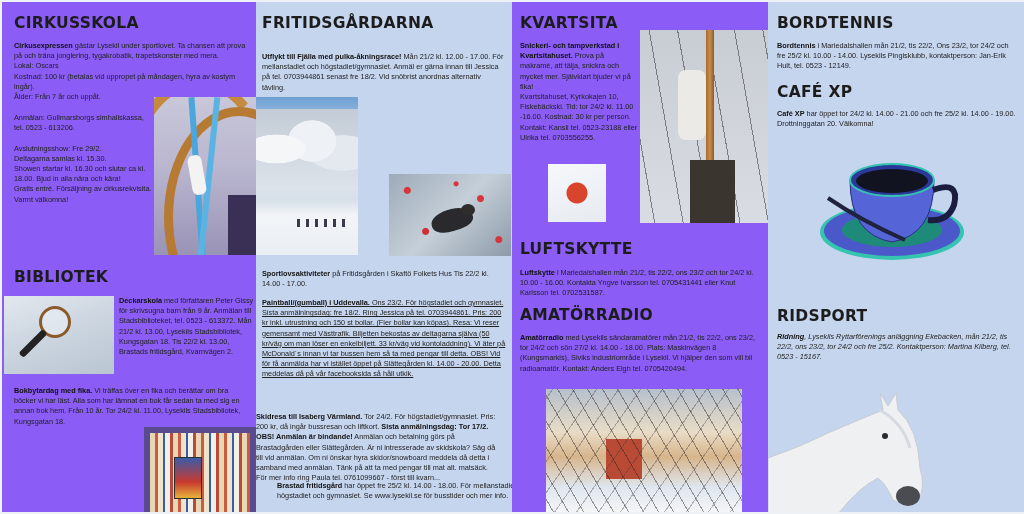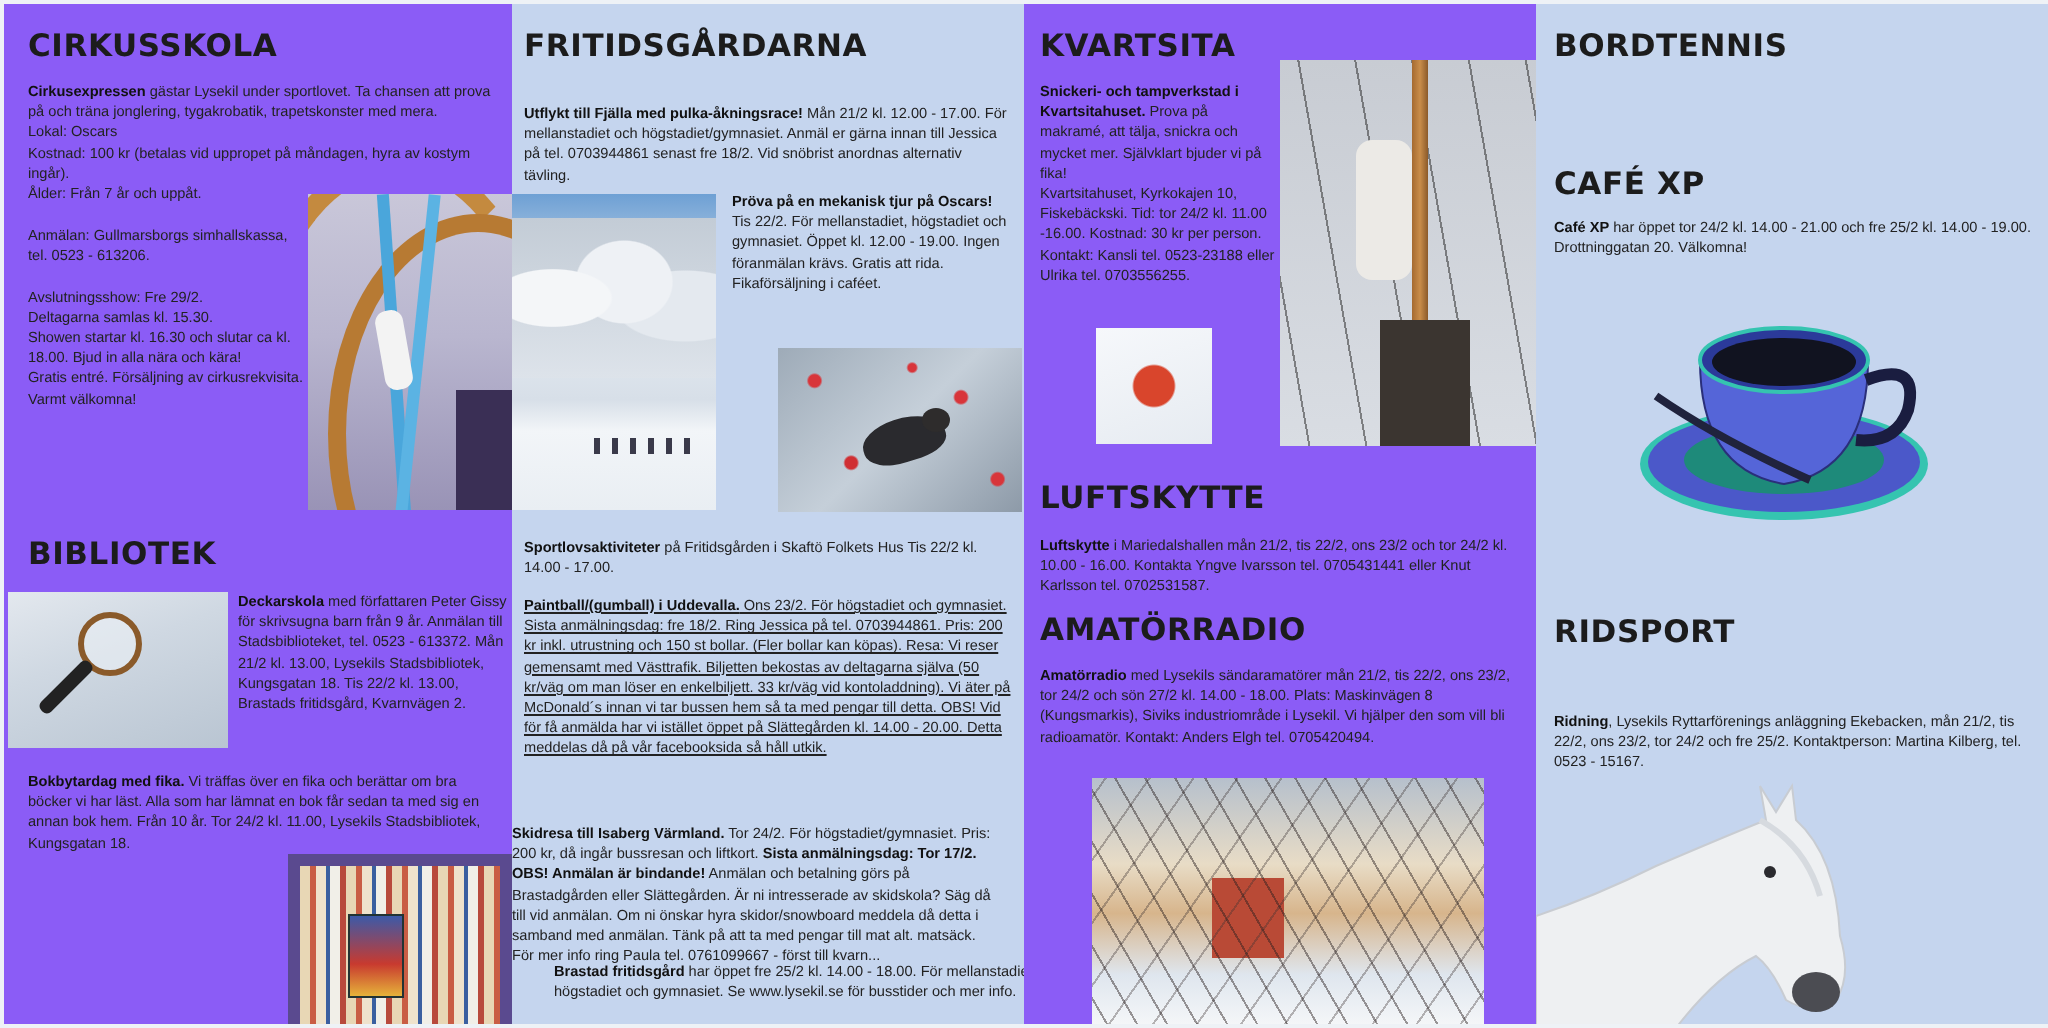--- a/index.html
+++ b/index.html
@@ -120,23 +120,20 @@
 
   <div class="col blue">
     <h2 style="left:6px; top:14px;">FRITIDSGÅRDARNA</h2>
     <div class="txt" style="left:6px; top:41px; width:244px;margin-top:11px;">
       <b>Utflykt till Fjälla med pulka-åkningsrace!</b><span> Mån 21/2 kl. 12.00 - 17.00. För mellanstadiet och högstadiet/gymnasiet. Anmäl er gärna innan till Jessica på tel. 0703944861 senast fre 18/2. Vid snöbrist anordnas alternativ tävling.</span>
     </div>
     <div class="img img-snow" style="left:0; top:97px; width:102px; height:158px;">
       <div class="trees"></div>
         <div class="people"></div>
     </div>
-    <div class="txt" style="left:110px; top:96px; width:140px;">
-      <b>Pröva på en mekanisk tjur på Oscars!</b><span> Tis 22/2. För mellanstadiet, högstadiet och gymnasiet. Öppet kl. 12.00 - 19.00. Ingen föranmälan krävs. Gratis att rida. Fikaförsäljning i caféet.</span>
-    </div>
     <div class="img img-bird" style="left:133px; top:174px; width:122px; height:82px;">
       <div class="bird"></div>
         <div class="head"></div>
     </div>
     <div class="txt" style="left:6px; top:269px; width:244px;">
       <b>Sportlovsaktiviteter</b><span> på Fritidsgården i Skaftö Folkets Hus Tis 22/2 kl. 14.00 - 17.00.</span>
     </div>
     <div class="txt" style="left:6px; top:298px; width:244px;text-decoration:underline;">
       <b>Paintball/(gumball) i Uddevalla.</b><span> Ons 23/2. För högstadiet och gymnasiet. Sista anmälningsdag: fre 18/2. Ring Jessica på tel. 0703944861. Pris: 200 kr inkl. utrustning och 150 st bollar. (Fler bollar kan köpas). Resa: Vi reser gemensamt med Västtrafik. Biljetten bekostas av deltagarna själva (50 kr/väg om man löser en enkelbiljett. 33 kr/väg vid kontoladdning). Vi äter på McDonald´s innan vi tar bussen hem så ta med pengar till detta. OBS! Vid för få anmälda har vi istället öppet på Slättegården kl. 14.00 - 20.00. Detta meddelas då på vår facebooksida så håll utkik.</span>
     </div>
@@ -173,27 +170,30 @@
       <b>Amatörradio</b><span> med Lysekils sändaramatörer mån 21/2, tis 22/2, ons 23/2, tor 24/2 och sön 27/2 kl. 14.00 - 18.00. Plats: Maskinvägen 8 (Kungsmarkis), Siviks industriområde i Lysekil. Vi hjälper den som vill bli radioamatör. Kontakt: Anders Elgh tel. 0705420494.</span>
     </div>
     <div class="img img-wtrees" style="left:34px; top:389px; width:196px; height:123px;">
       <div class="house"></div>
         <div class="branches"></div>
     </div>
   </div>
 
   <div class="col blue">
     <h2 style="left:9px; top:14px;">BORDTENNIS</h2>
+    <div class="txt" style="left:9px; top:41px; width:240px;">
+      <b>Bordtennis</b><span> i Mariedalshallen mån 21/2, tis 22/2, Ons 23/2, tor 24/2 och fre 25/2 kl. 10.00 - 14.00. Lysekils Pingisklubb, kontaktperson: Jan-Erik Hult, tel. 0523 - 12149.</span>
+    </div>
     <h2 style="left:9px; top:83px;">CAFÉ XP</h2>
     <div class="txt" style="left:9px; top:109px; width:240px;">
       <b>Café XP</b><span> har öppet tor 24/2 kl. 14.00 - 21.00 och fre 25/2 kl. 14.00 - 19.00. Drottninggatan 20. Välkomna!</span>
     </div>
 
     <h2 style="left:9px; top:307px;">RIDSPORT</h2>
-    <div class="txt" style="left:9px; top:356px; width:240px;">
+    <div class="txt" style="left:9px; top:332px; width:240px;font-style:italic;">
       <b>Ridning</b><span>, Lysekils Ryttarförenings anläggning Ekebacken, mån 21/2, tis 22/2, ons 23/2, tor 24/2 och fre 25/2. Kontaktperson: Martina Kilberg, tel. 0523 - 15167.</span>
     </div>
   </div>
 
   <div class="cup-wrap">
     <svg width="150" height="112" viewBox="0 0 150 112">
       <ellipse cx="72" cy="82" rx="72" ry="28" fill="#35c4b0"></ellipse>
       <ellipse cx="72" cy="81" rx="68" ry="25" fill="#4b58c9"></ellipse>
       <ellipse cx="72" cy="80" rx="50" ry="17" fill="#1e8a7a"></ellipse>
       <path d="M30 30 Q30 85 72 92 Q114 85 114 30 Z" fill="#5565d8" stroke="#2a2f7a" stroke-width="1"></path>

